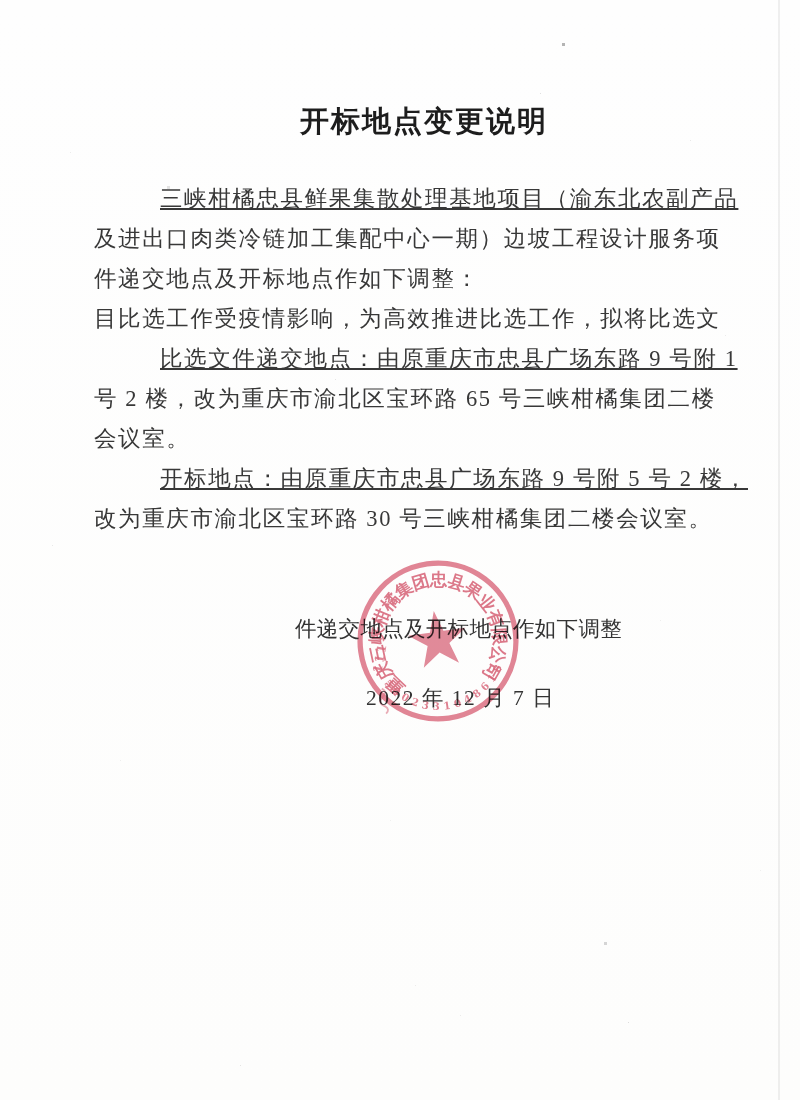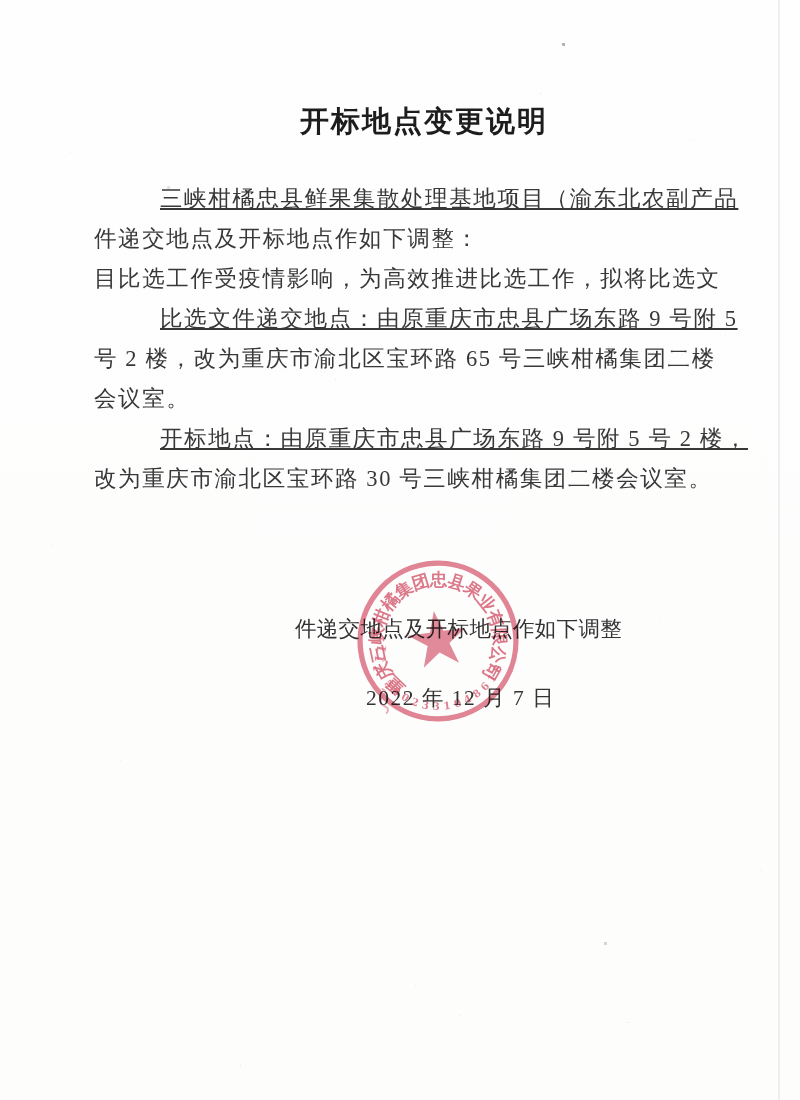--- a/index.html
+++ b/index.html
@@ -80,23 +80,24 @@
 </style>
 </head>
 <body>
 
 <div class="page">
 
   <div class="doc-title">开标地点变更说明</div>
 
   <div class="body-lines">
     <div class="body-line indent">三峡柑橘忠县鲜果集散处理基地项目（渝东北农副产品</div>
+    <div class="body-line">及进出口肉类冷链加工集配中心一期）边坡工程设计服务项</div>
     <div class="body-line">件递交地点及开标地点作如下调整：</div>
     <div class="body-line">目比选工作受疫情影响，为高效推进比选工作，拟将比选文</div>
-    <div class="body-line indent">比选文件递交地点：由原重庆市忠县广场东路 9 号附 5</div>
+    <div class="body-line indent">比选文件递交地点：由原重庆市忠县广场东路 9 号附 1</div>
     <div class="body-line">号 2 楼，改为重庆市渝北区宝环路 65 号三峡柑橘集团二楼</div>
     <div class="body-line">会议室。</div>
     <div class="body-line indent">开标地点：由原重庆市忠县广场东路 9 号附 5 号 2 楼，</div>
     <div class="body-line">改为重庆市渝北区宝环路 30 号三峡柑橘集团二楼会议室。</div>
   </div>
 
   <div class="sig-company">件递交地点及开标地点作如下调整</div>
   <div class="sig-date">2022 年 12 月 7 日</div>
 
   <div class="seal">

